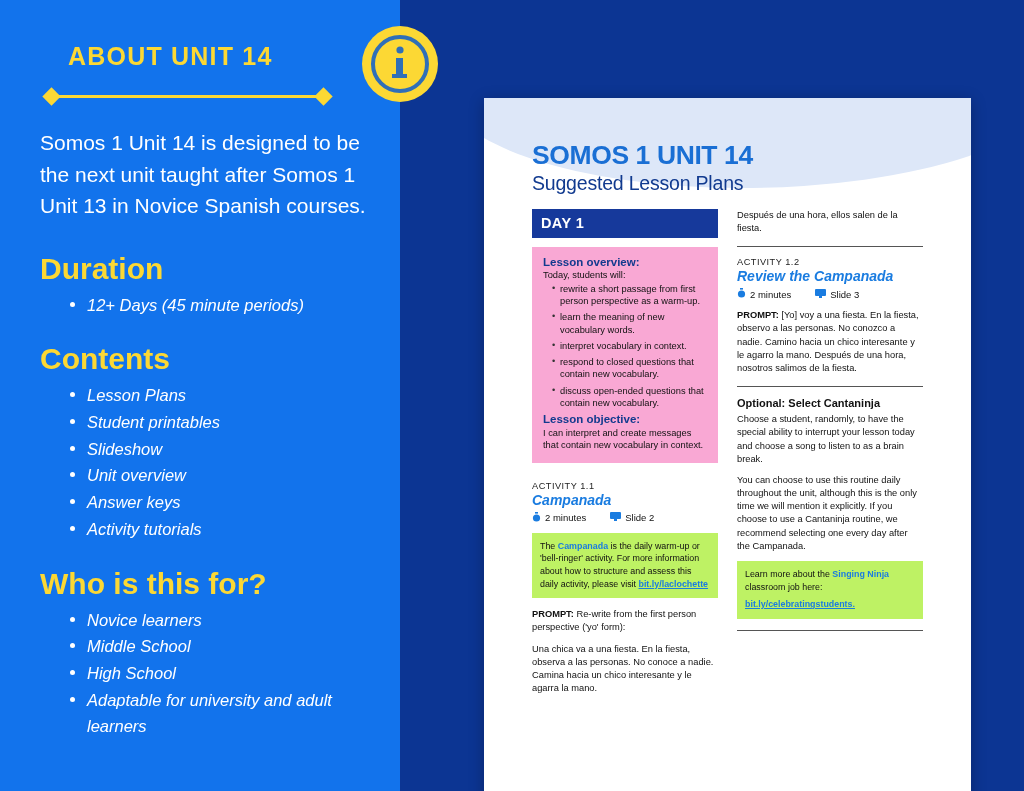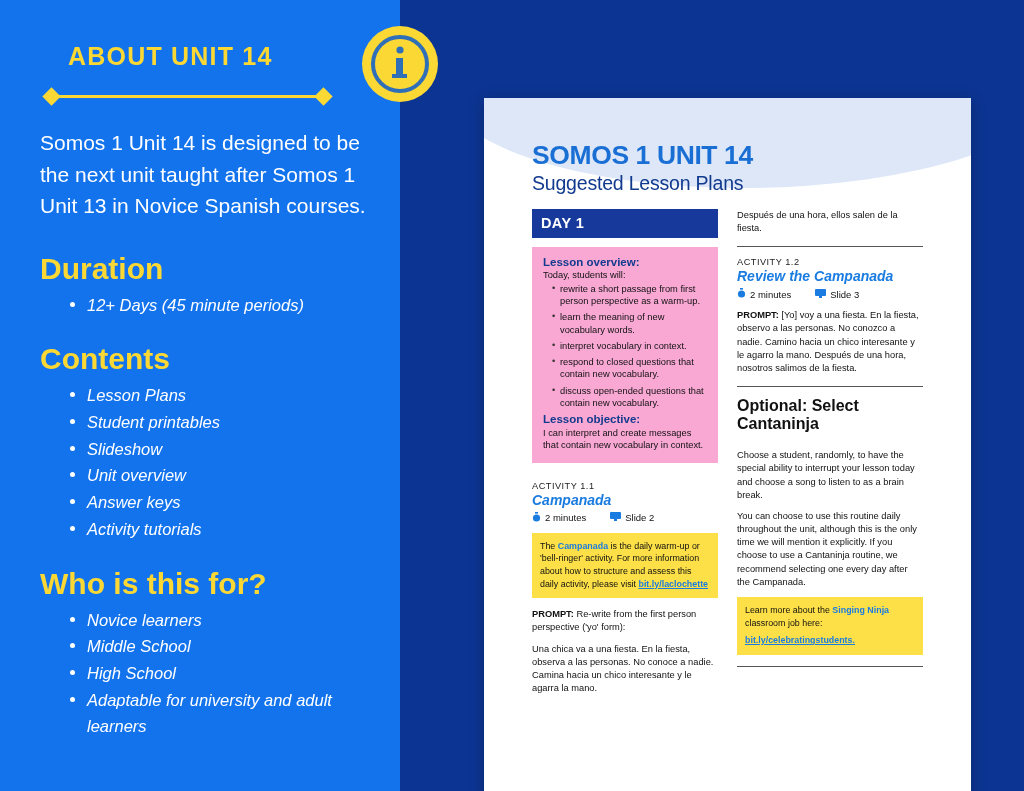--- a/index.html
+++ b/index.html
@@ -184,38 +184,38 @@
     font-size: 14px;
     margin-bottom: 4px;
     font-style: italic;
   }
   .meta-row { display: flex; align-items: center; gap: 6px; margin-bottom: 9px; }
   .meta-item { display: flex; align-items: center; gap: 4px; font-size: 9.5px; color: #111; }
   .meta-item.slide { margin-left: 18px; }
   .ico { display: inline-block; flex: 0 0 auto; }
 
   .note-box {
-    background: #fde047;
+    background: #bef264;
     padding: 7px 8px 8px 8px;
     font-size: 8.9px;
     color: #111;
     line-height: 1.42;
     margin-bottom: 10px;
   }
   .body-p {
     font-size: 9.3px;
     color: #111;
     line-height: 1.42;
     margin-bottom: 8px;
   }
   .b { font-weight: bold; }
   .lnk { color: #1a7ce0; font-weight: bold; }
   .lnk-u { color: #1a7ce0; font-weight: bold; text-decoration: underline; }
   .rule { height: 1px; background: #555; margin: 11px 0 10px 0; }
-  .opt-head { font-weight: bold; font-size: 16px; color: #111; margin-bottom: 16px; }
+  .opt-head { font-weight: bold; font-size: 11px; color: #111; margin-bottom: 4px; }
 
   .doc-footer {
     position: absolute;
     left: 0; bottom: 26px;
     width: 487px;
     text-align: center;
     font-size: 6.6px;
     color: #333;
     letter-spacing: 0.15px;
   }

